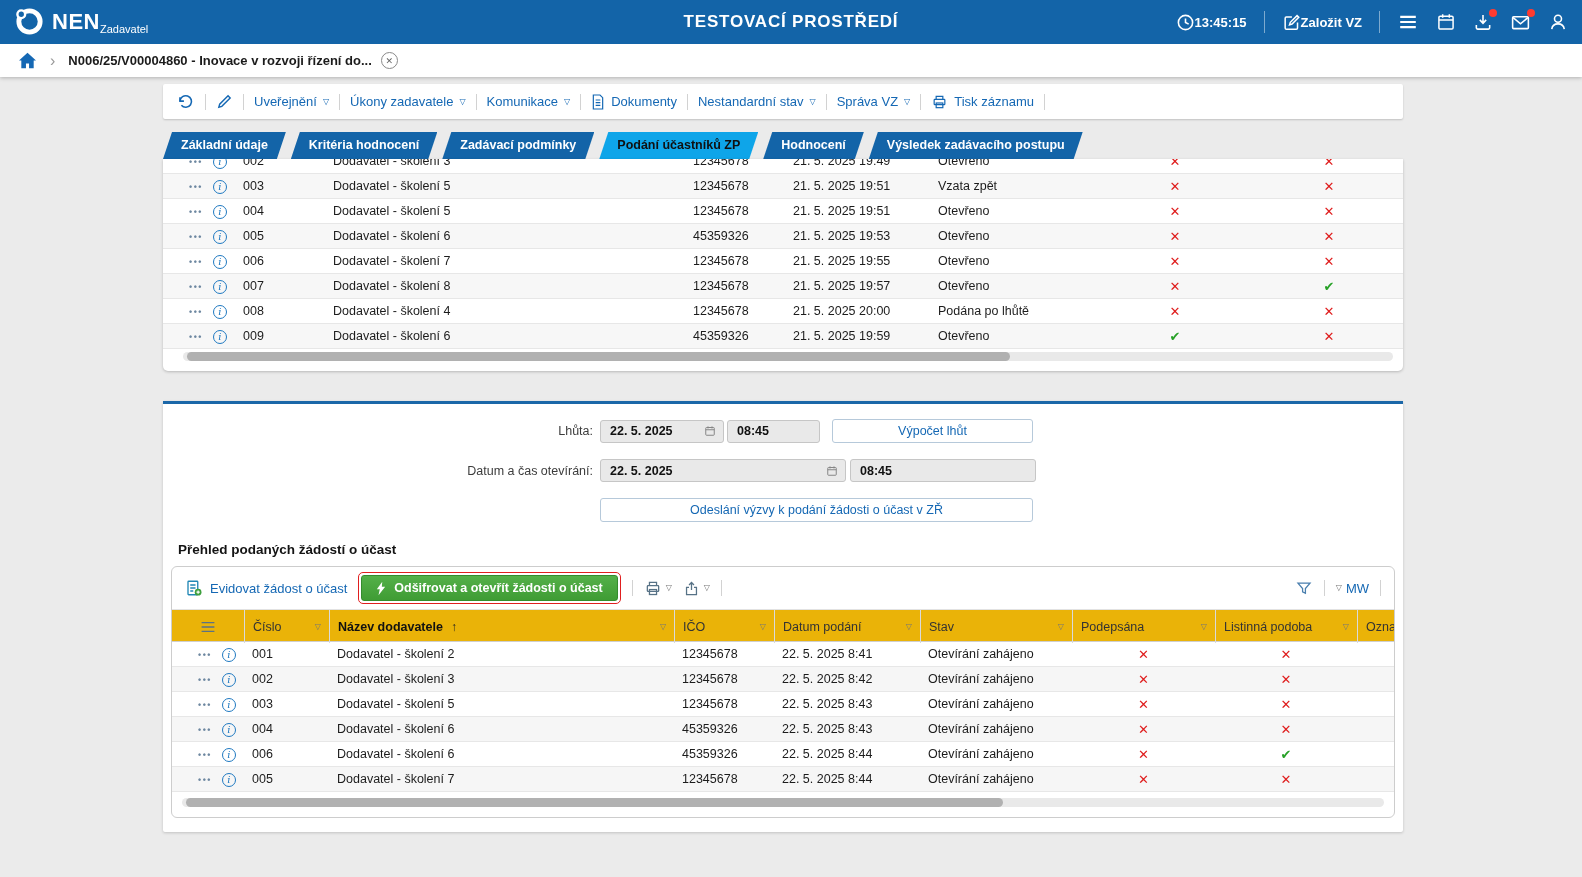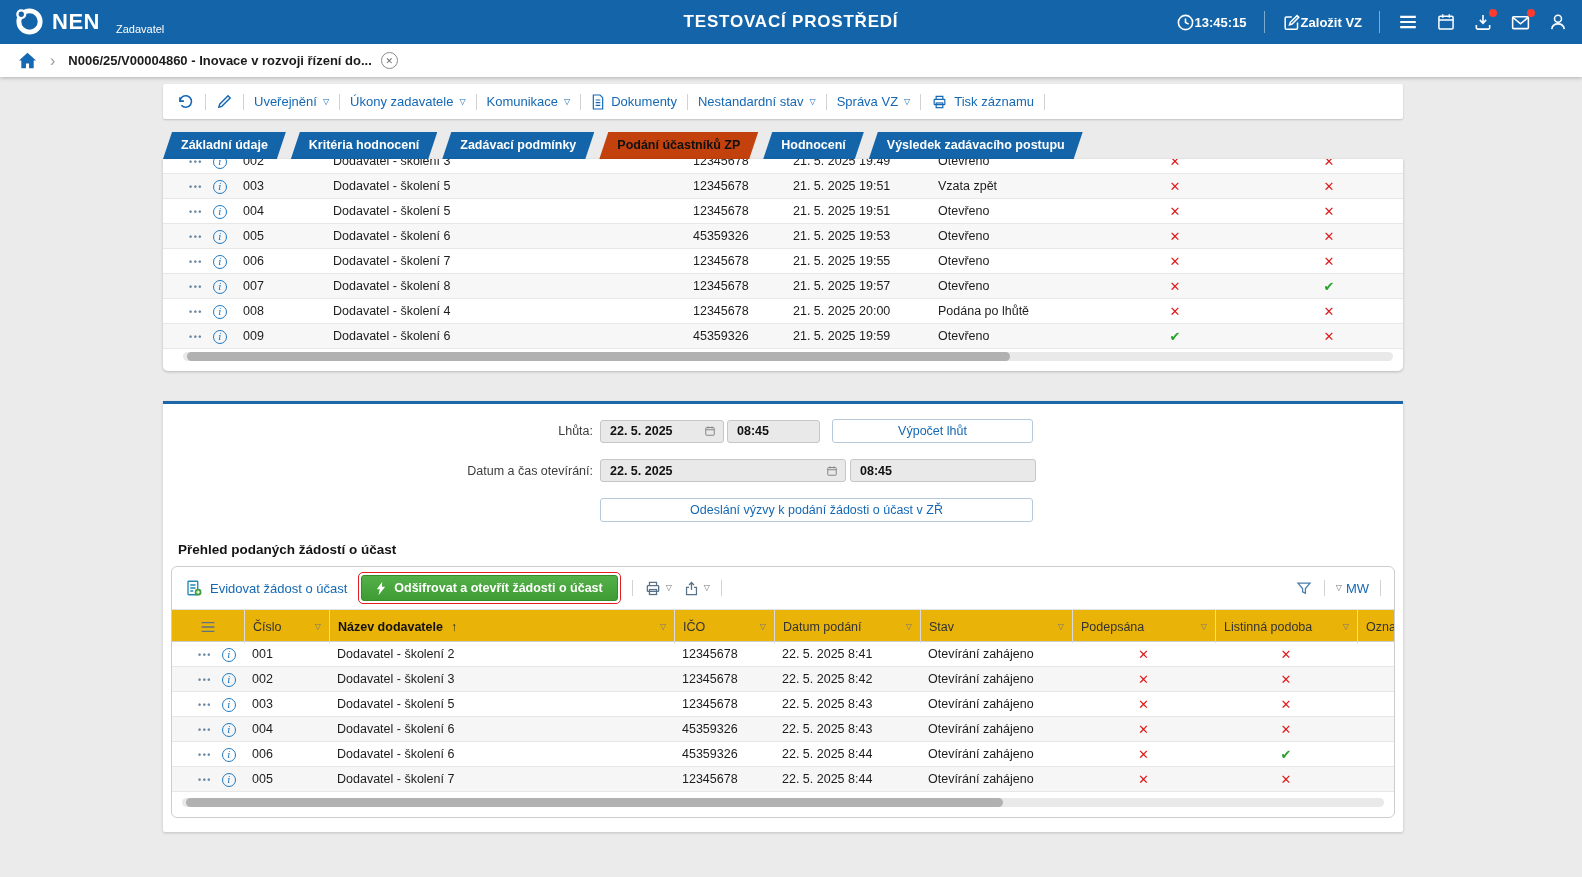--- a/index.html
+++ b/index.html
@@ -4,21 +4,21 @@
 <style>
   *{box-sizing:border-box;margin:0;padding:0}
   html,body{width:1582px;height:877px;overflow:hidden;background:#ebebeb;
     font-family:"Liberation Sans","DejaVu Sans",sans-serif;}
   svg{display:block}
 
   
   .topbar{position:absolute;left:0;top:0;width:1582px;height:44px;background:#1364a8;color:#fff;z-index:10}
   .logo-wrap{position:absolute;left:14px;top:6px;display:flex;align-items:flex-end}
   .logo-text{font-size:22px;font-weight:bold;letter-spacing:.5px;line-height:30px;margin-left:7px}
-  .logo-sub{font-size:11px;margin-left:16px;margin-bottom:2px}
+  .logo-sub{font-size:11px;margin-left:0;margin-bottom:2px}
   .env-title{position:absolute;left:0;right:0;top:0;height:44px;line-height:44px;text-align:center;
     font-weight:bold;font-size:17px;letter-spacing:.8px}
   .top-right{position:absolute;right:14px;top:0;height:44px;display:flex;align-items:center;gap:17px;z-index:2}
   .vsep{width:1px;height:22px;background:rgba(255,255,255,.45)}
   .top-item{display:flex;align-items:center;gap:0;font-size:13px;font-weight:bold;cursor:pointer;white-space:nowrap}
   .icon-rel{position:relative;display:flex}
   .badge{position:absolute;top:-3px;right:-4px;width:8px;height:8px;border-radius:50%;background:#ff3b30}
 
   
   .crumbbar{position:absolute;top:44px;left:0;width:1582px;height:33px;background:#fff;
@@ -40,21 +40,21 @@
   .caret{font-size:8px;line-height:1;color:inherit}
   .caret::before{content:"▽"}
   .gcaret{font-size:8px;line-height:1;color:#767676}
   .gcaret::before{content:"▽"}
   .tsep{width:1px;height:16px;background:#d2d2d2}
 
   
   .tabs{display:flex;gap:5px;height:27px}
   .tab{background:#1364a8;color:#fff;font-weight:bold;font-size:12.5px;line-height:27px;padding:0 18px;
     clip-path:polygon(9px 0,100% 0,calc(100% - 9px) 100%,0 100%);white-space:nowrap;cursor:pointer}
-  .tab[data-active="true"]{background:#c2410c;color:#101010}
+  .tab[data-active="true"]{background:#0ea5e9;color:#101010}
 
   
   .panel1{background:#fff;height:212px;border-radius:0 0 5px 5px;box-shadow:0 1px 3px rgba(0,0,0,.22);
     position:relative;overflow:hidden}
   .t1-body{margin-top:-10px}
   .t1-grid{display:grid;grid-template-columns:72px 90px 360px 100px 145px 165px 160px 148px}
   .row{height:25px;align-items:center;border-bottom:1px solid #e7e7e7;font-size:12.5px;color:#1c1c1c;cursor:pointer}
   .t1-body > div:nth-of-type(even){background:#f7f7f7}
   .cell{padding:0 8px;overflow:hidden;white-space:nowrap;line-height:25px}
   .actions{display:flex;align-items:center;gap:10px;padding-left:26px;line-height:normal}

